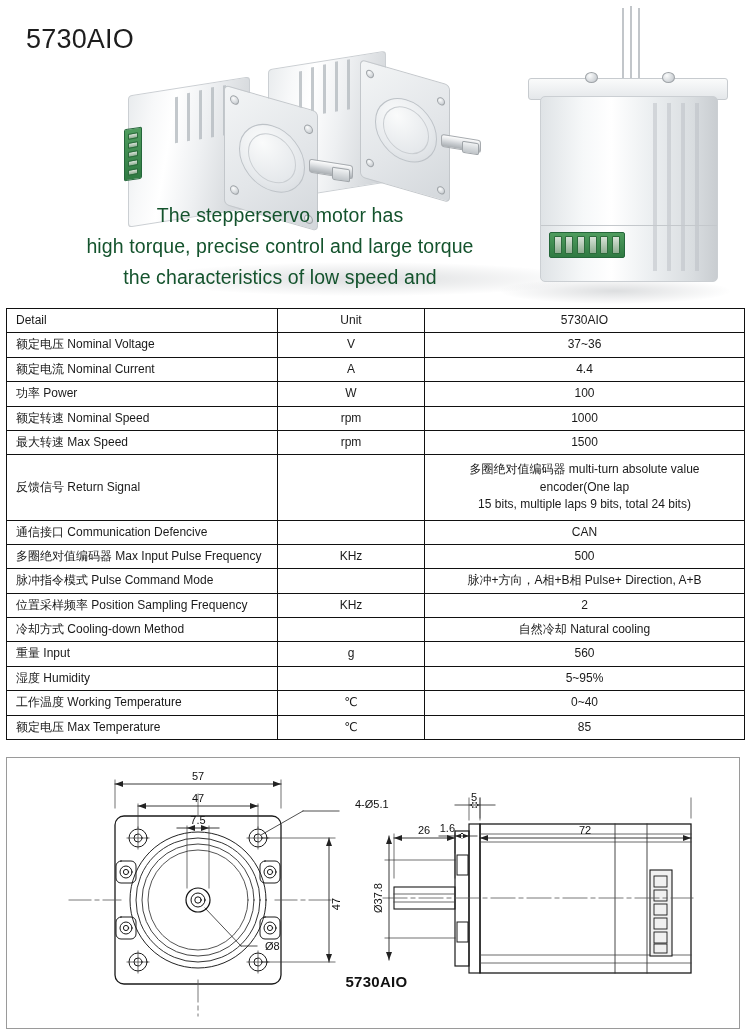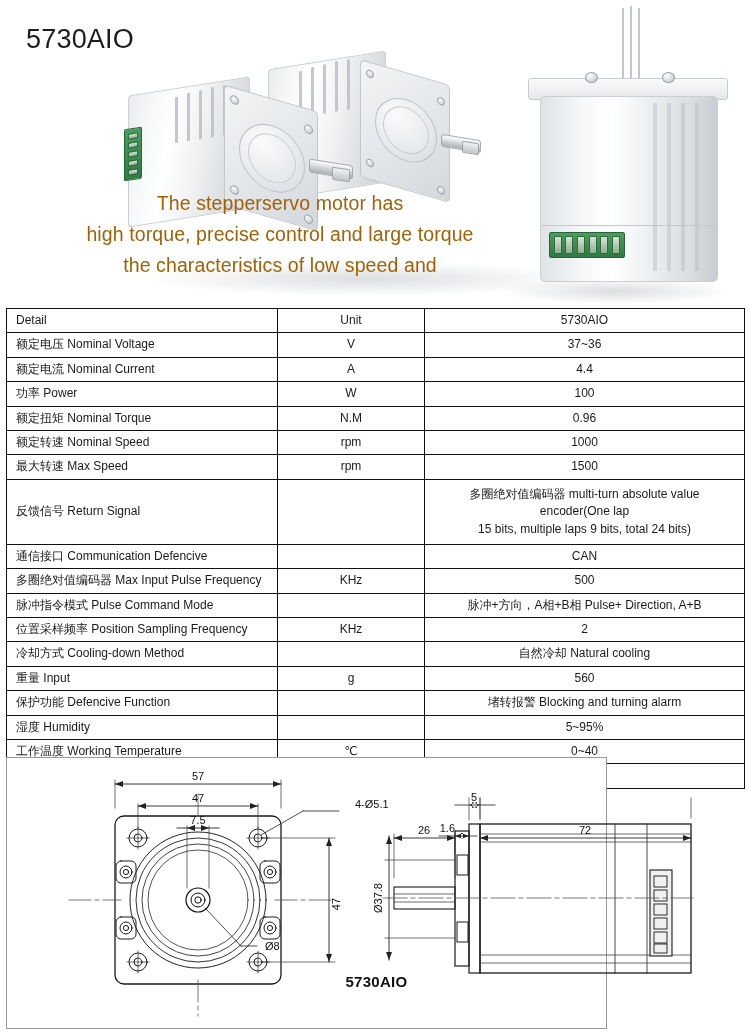--- a/index.html
+++ b/index.html
@@ -15,23 +15,23 @@
 
   
   .hero { position: relative; width: 750px; height: 305px; overflow: hidden; }
 
   .hero-title {
     position: absolute; left: 26px; top: 24px;
     font-size: 27px; letter-spacing: .2px; color: #1d1d1d; font-weight: 400;
   }
 
   .tagline {
-    position: absolute; left: 0; top: 188px; width: 560px;
+    position: absolute; left: 0; top: 200px; width: 560px;
     text-align: center; z-index: 6;
-    font-size: 19.5px; line-height: 31px; color: #a16207; letter-spacing: .1px;
+    font-size: 19.5px; line-height: 31px; color: #14532d; letter-spacing: .1px;
   }
   .tagline div { white-space: nowrap; }
 
   
   .motor { position: absolute; }
 
   .m-body {
     position: absolute;
     background: linear-gradient(100deg,#e9ecee 0%,#f7f8f9 18%,#ffffff 34%,#eef0f2 58%,#dcdfe2 80%,#cdd1d5 100%);
     border: 1px solid #cbcfd3;
@@ -93,21 +93,21 @@
     border:1.4px solid #111;
     font-size:12px; color:#1a1a1a; padding:3px 6px; line-height:1.45;margin-top:35px;
   }
   .c-detail { width:271px; text-align:left; padding-left:9px !important; }
   .c-unit   { width:147px; text-align:center; }
   .c-value  { text-align:center; }
   td.two-line { padding:6px 10px !important; }
 
   
   .draw-panel {
-    position:absolute; left:6px; top:757px; width:601px; height:272px;
+    position:absolute; left:6px; top:757px; width:734px; height:272px;
     border:1px solid #9a9a9a; background:#fff;
   }
   .dwg { position:absolute; left:0; top:0; width:739px; height:272px; }
   .dwg-caption {
     position:absolute; left:0; top:215px; width:739px; text-align:center;
     font-size:15px; font-weight:bold; letter-spacing:.3px; color:#111;
   }
   
 </style>
 </head>
@@ -226,25 +226,20 @@
           <td class="c-detail">额定电流 Nominal Current</td>
           <td class="c-unit">A</td>
           <td class="c-value">4.4</td>
         </tr>
         <tr>
           <td class="c-detail">功率 Power</td>
           <td class="c-unit">W</td>
           <td class="c-value">100</td>
         </tr>
         <tr>
-          <td class="c-detail">额定扭矩 Nominal Torque</td>
-          <td class="c-unit">N.M</td>
-          <td class="c-value">0.96</td>
-        </tr>
-        <tr>
           <td class="c-detail">额定转速 Nominal Speed</td>
           <td class="c-unit">rpm</td>
           <td class="c-value">1000</td>
         </tr>
         <tr>
           <td class="c-detail">最大转速 Max Speed</td>
           <td class="c-unit">rpm</td>
           <td class="c-value">1500</td>
         </tr>
         <tr>
@@ -277,25 +272,20 @@
         </tr>
         <tr>
           <td class="c-detail">冷却方式 Cooling-down Method</td>
           <td class="c-unit"></td>
           <td class="c-value">自然冷却 Natural cooling</td>
         </tr>
         <tr>
           <td class="c-detail">重量 Input</td>
           <td class="c-unit">g</td>
           <td class="c-value">560</td>
-        </tr>
-        <tr>
-          <td class="c-detail">保护功能 Defencive Function</td>
-          <td class="c-unit"></td>
-          <td class="c-value">堵转报警 Blocking and turning alarm</td>
         </tr>
         <tr>
           <td class="c-detail">湿度 Humidity</td>
           <td class="c-unit"></td>
           <td class="c-value">5~95%</td>
         </tr>
         <tr>
           <td class="c-detail">工作温度 Working Temperature</td>
           <td class="c-unit">℃</td>
           <td class="c-value">0~40</td>

